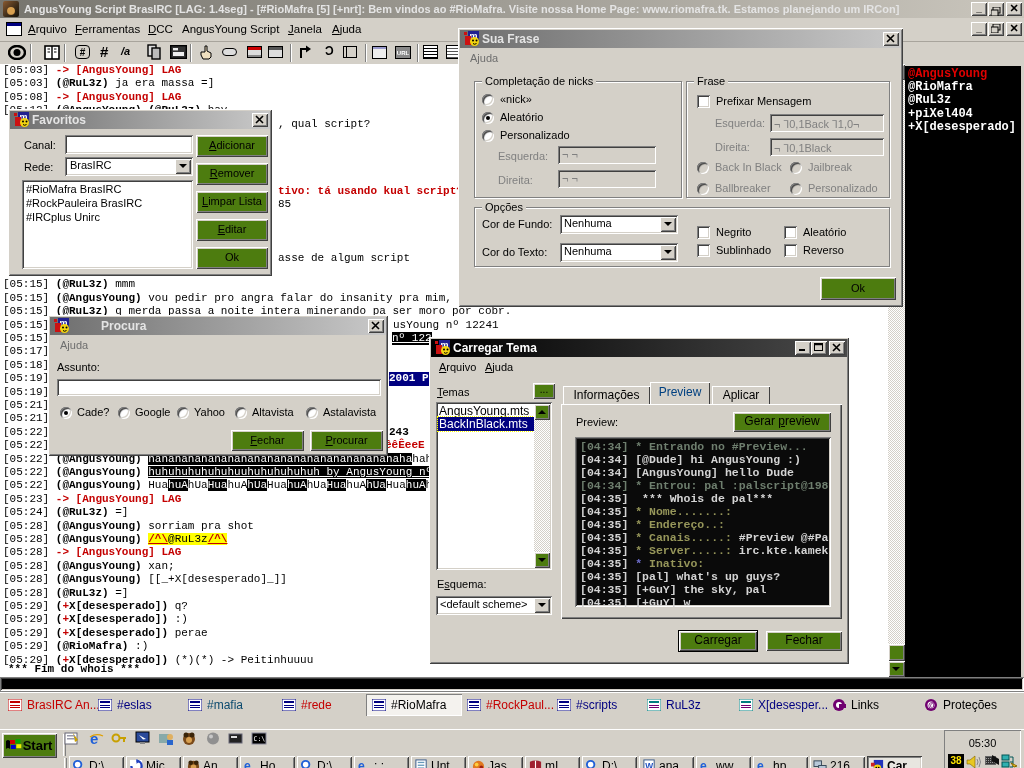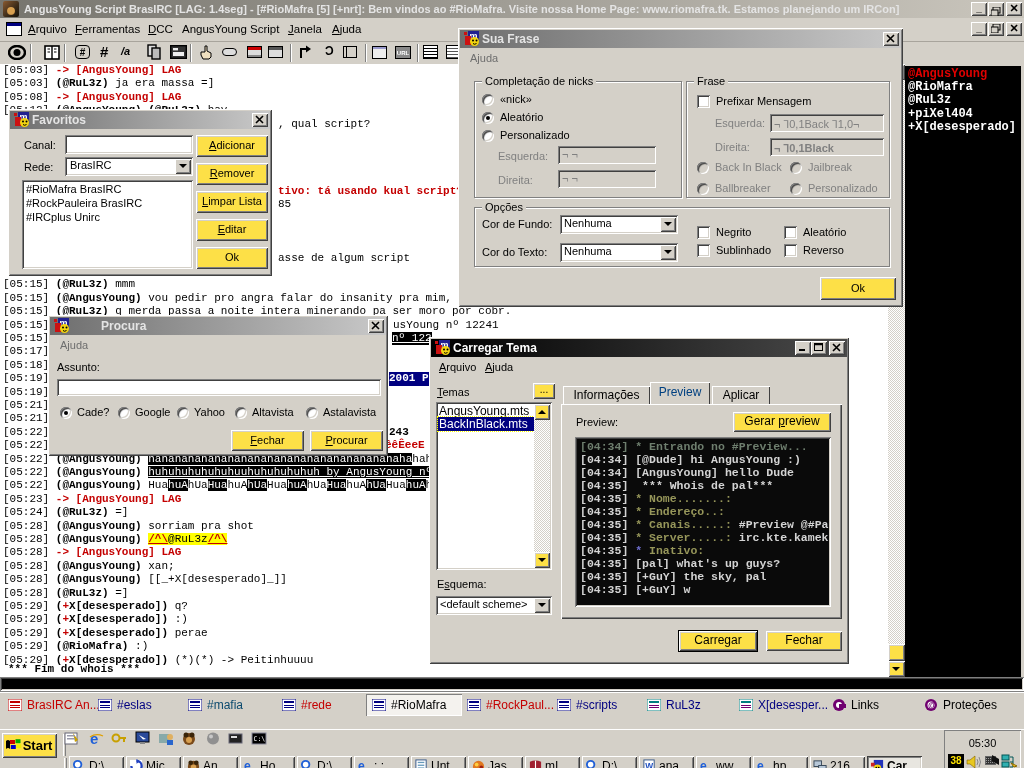--- a/index.html
+++ b/index.html
@@ -1,19 +1,19 @@
 <!DOCTYPE html>
 <html><head><meta charset="utf-8">
 <style>
 *{margin:0;padding:0;box-sizing:border-box;}
 html,body{width:1024px;height:768px;overflow:hidden;}
 body{font-family:"Liberation Sans",sans-serif;background:#d4d0c8;position:relative;}
 .abs{position:absolute;}
 .raised{box-shadow:inset 1px 1px 0 #fff,inset -1px -1px 0 #404040,inset 2px 2px 0 #d4d0c8,inset -2px -2px 0 #808080;}
-.btn{background:#fde047;box-shadow:inset 1px 1px 0 #fff,inset -1px -1px 0 #404040,inset 2px 2px 0 #d4d0c8,inset -2px -2px 0 #808080;color:#000;text-align:center;}
+.btn{background:#4d7c0f;box-shadow:inset 1px 1px 0 #fff,inset -1px -1px 0 #404040,inset 2px 2px 0 #d4d0c8,inset -2px -2px 0 #808080;color:#000;text-align:center;}
 .btndef{box-shadow:0 0 0 1px #000,inset 1px 1px 0 #fff,inset -1px -1px 0 #404040,inset 2px 2px 0 #d4d0c8,inset -2px -2px 0 #808080;}
 .sunk{background:#fff;box-shadow:inset 1px 1px 0 #808080,inset -1px -1px 0 #fff,inset 2px 2px 0 #404040,inset -2px -2px 0 #d4d0c8;}
 .sunk1{box-shadow:inset 1px 1px 0 #808080,inset -1px -1px 0 #fff;}
 .etch{border:1px solid #808080;box-shadow:inset 1px 1px 0 #fff, 1px 1px 0 #fff;}
 .checker{background-image:conic-gradient(#fff 25%,#d4d0c8 0 50%,#fff 0 75%,#d4d0c8 0);background-size:2px 2px;}
 .ttxt{color:#e4e4e4;font-weight:bold;font-size:12px;line-height:17px;white-space:nowrap;}
 #titlebar .ttxt{font-size:11px;}
 .tb-inactive{background:linear-gradient(to right,#6e6e6e,#c9c9c9);}
 .tb-active{background:linear-gradient(to right,#000,#4a4a4a);}
 .cbtn{background:#d4d0c8;box-shadow:inset 1px 1px 0 #fff,inset -1px -1px 0 #404040,inset 2px 2px 0 #d4d0c8,inset -2px -2px 0 #808080;font-weight:bold;text-align:center;}
@@ -471,21 +471,21 @@
     </div>
  <div class="abs etch" style="left:228px;top:53px;width:204px;height:117px;"></div>
  <div class="abs lbl" style="left:236px;top:47px;background:#d4d0c8;padding:0 3px;">Frase</div>
  <div class="chk" style="left:239px;top:67px;"></div>
     <div class="abs lbl" style="left:258px;top:67px;">Prefixar Mensagem</div>
  <div class="abs glbl" style="left:257px;top:89px;">Esquerda:</div>
  <div class="abs sunk" style="left:312px;top:86px;width:114px;height:18px;background:#d4d0c8;">
       <span class="glbl" style="position:absolute;left:4px;top:2px;">¬ Ꞁ0,1Back Ꞁ1,0¬</span>
     </div>
  <div class="abs glbl" style="left:257px;top:113px;">Direita:</div>
- <div class="abs sunk" style="left:312px;top:110px;width:114px;height:18px;background:#d4d0c8;font-weight:bold;">
+ <div class="abs sunk" style="left:312px;top:110px;width:114px;height:18px;background:#d4d0c8;">
       <span class="glbl" style="position:absolute;left:4px;top:2px;">¬ Ꞁ0,1Black</span>
     </div>
  <div class="radio dis" style="left:239px;top:134px;"></div>
     <div class="abs glbl" style="left:257px;top:133px;">Back In Black</div>
  <div class="radio dis" style="left:332px;top:134px;"></div>
     <div class="abs glbl" style="left:350px;top:133px;">Jailbreak</div>
  <div class="radio dis" style="left:239px;top:155px;"></div>
     <div class="abs glbl" style="left:257px;top:154px;">Ballbreaker</div>
  <div class="radio dis" style="left:332px;top:155px;"></div>
     <div class="abs glbl" style="left:350px;top:154px;">Personalizado</div>
@@ -608,20 +608,21 @@
  <div class="abs" style="left:134px;top:49px;width:87px;height:19px;background:#d4d0c8;box-shadow:inset 1px 1px 0 #fff,inset -1px 0 0 #404040;font-size:12px;text-align:center;line-height:19px;">Informações</div>
  <div class="abs" style="left:221px;top:45px;width:60px;height:23px;background:#d4d0c8;box-shadow:inset 1px 1px 0 #fff,inset -1px 0 0 #404040;font-size:12px;text-align:center;line-height:20px;color:#004080;">Preview</div>
  <div class="abs" style="left:283px;top:49px;width:58px;height:19px;background:#d4d0c8;box-shadow:inset 1px 1px 0 #fff,inset -1px 0 0 #404040;font-size:12px;text-align:center;line-height:19px;">Aplicar</div>
  <div class="abs" style="left:132px;top:67px;width:281px;height:215px;background:#d4d0c8;box-shadow:inset 1px 1px 0 #fff,inset -1px -1px 0 #404040,inset -2px -2px 0 #808080;"></div>
  <div class="abs lbl" style="left:147px;top:79px;">Preview:</div>
  <div class="abs btn" style="left:304px;top:75px;width:98px;height:20px;font-size:12px;line-height:19px;">Gerar <span class="u">p</span>review</div>
  <div class="abs sunk" style="left:146px;top:100px;width:256px;height:170px;background:#0a0a0a;overflow:hidden;">
   <div class="abs mono" style="left:5px;top:3px;font-size:11.5px;line-height:13px;font-weight:bold;white-space:pre;color:#d4d4d4;"><span style="color:#6e7e6e">[04:34] * Entrando no #Preview...</span>
 [04:34] [@Dude] hi AngusYoung :)
 [04:34] [AngusYoung] hello Dude
+<span style="color:#6e7e6e">[04:34] * Entrou: pal :palscript@198</span>
 [04:35]  *** Whois de pal***
 [04:35] <span style="color:#96965a">* Nome.......:</span>
 [04:35] <span style="color:#96965a">* Endereço..:</span>
 [04:35] <span style="color:#96965a">* Canais.....:</span> #Preview @#Pa
 [04:35] <span style="color:#96965a">* Server.....:</span> irc.kte.kamek
 [04:35] <span style="color:#7070d0">*</span> <span style="color:#96965a">Inativo:</span>
 [04:35] [pal] what's up guys?
 [04:35] [+GuY] the sky, pal
 [04:35] [+GuY] w</div>
  </div>

